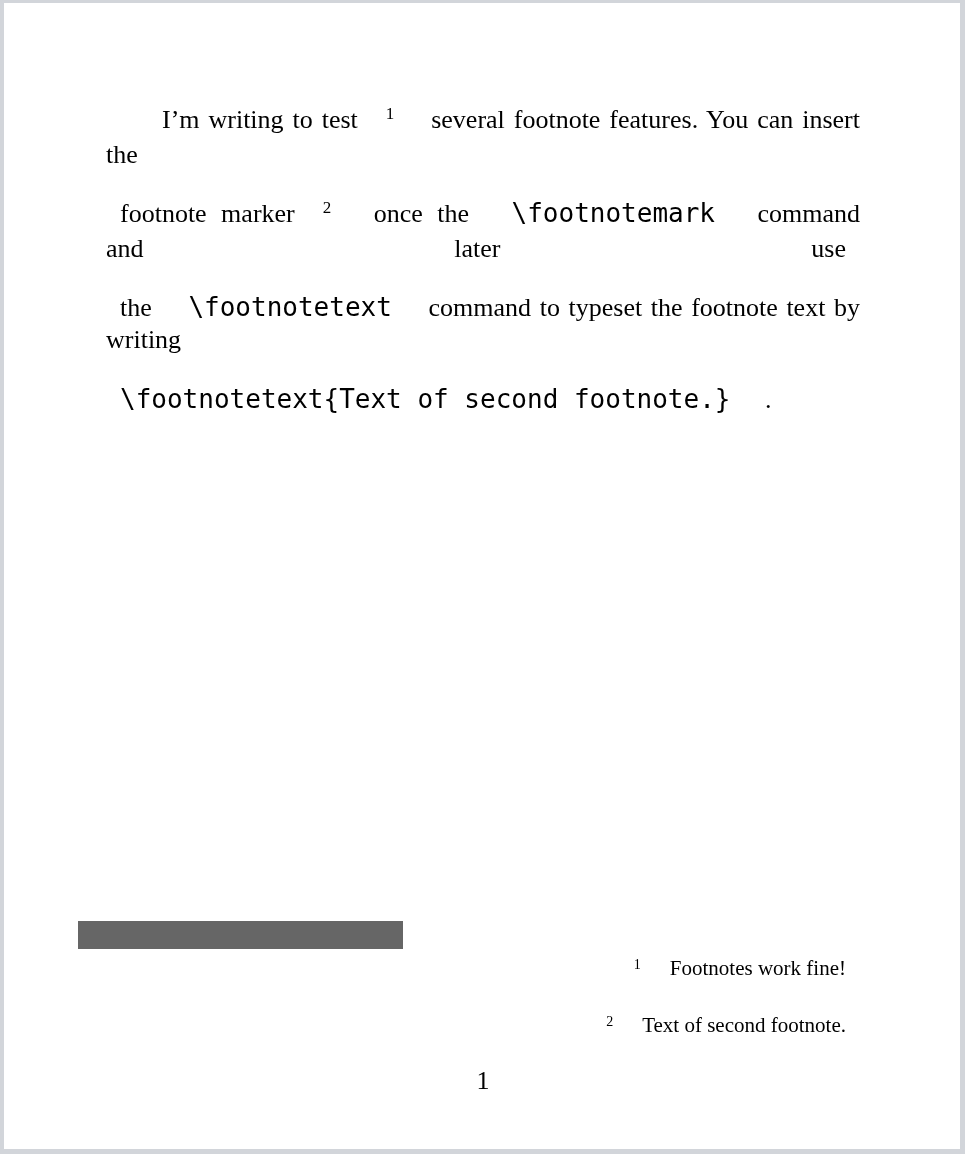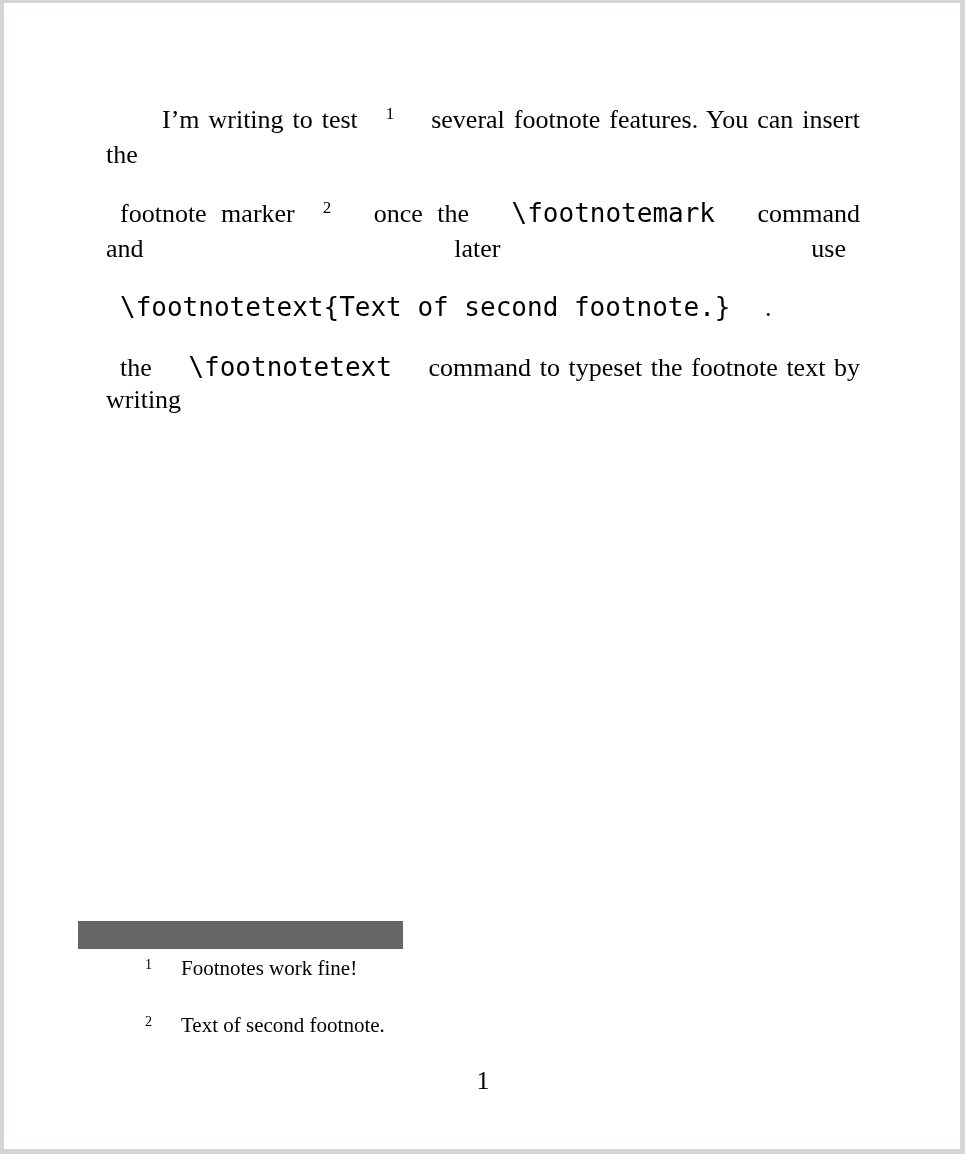--- a/index.html
+++ b/index.html
@@ -43,20 +43,21 @@
   .footnote-rule {
     position: absolute;
     left: 74px; top: 918px;
     width: 325px; height: 2px;
     background: #666666;
   }
   .footnotes {
     position: absolute;
     left: 74px; top: 924px;
     width: 810px;
+    text-align: right;
   }
   .footnote {
     font-size: 21px;
     line-height: 26px;
     text-indent: 25px;
   }
   .fsup {
     font-size: 14px;
     position: relative;
     top: -6px;
@@ -71,22 +72,22 @@
   }
 </style>
 </head>
 <body>
 
 <div class="page">
 
   <div class="text-block">
     <div class="line justify indent"><span>I’m writing to test</span><span class="sup">1</span><span> several footnote features. You can insert the</span></div>
     <div class="line justify"><span>footnote marker</span><span class="sup">2</span><span> once the </span><span class="mono">\footnotemark</span><span> command and later use</span></div>
+    <div class="line justify"><span>the </span><span class="mono">\footnotetext</span><span> command to typeset the footnote text by writing</span></div>
     <div class="line"><span class="mono">\footnotetext{Text of second footnote.}</span><span> .</span></div>
-    <div class="line justify"><span>the </span><span class="mono">\footnotetext</span><span> command to typeset the footnote text by writing</span></div>
   </div>
 
   <div class="footnote-rule"></div>
 
   <div class="footnotes">
     <div class="footnote"><span class="fsup">1</span><span>Footnotes work fine!</span></div>
     <div class="footnote"><span class="fsup">2</span><span>Text of second footnote.</span></div>
   </div>
 
   <div class="page-number">1</div>

